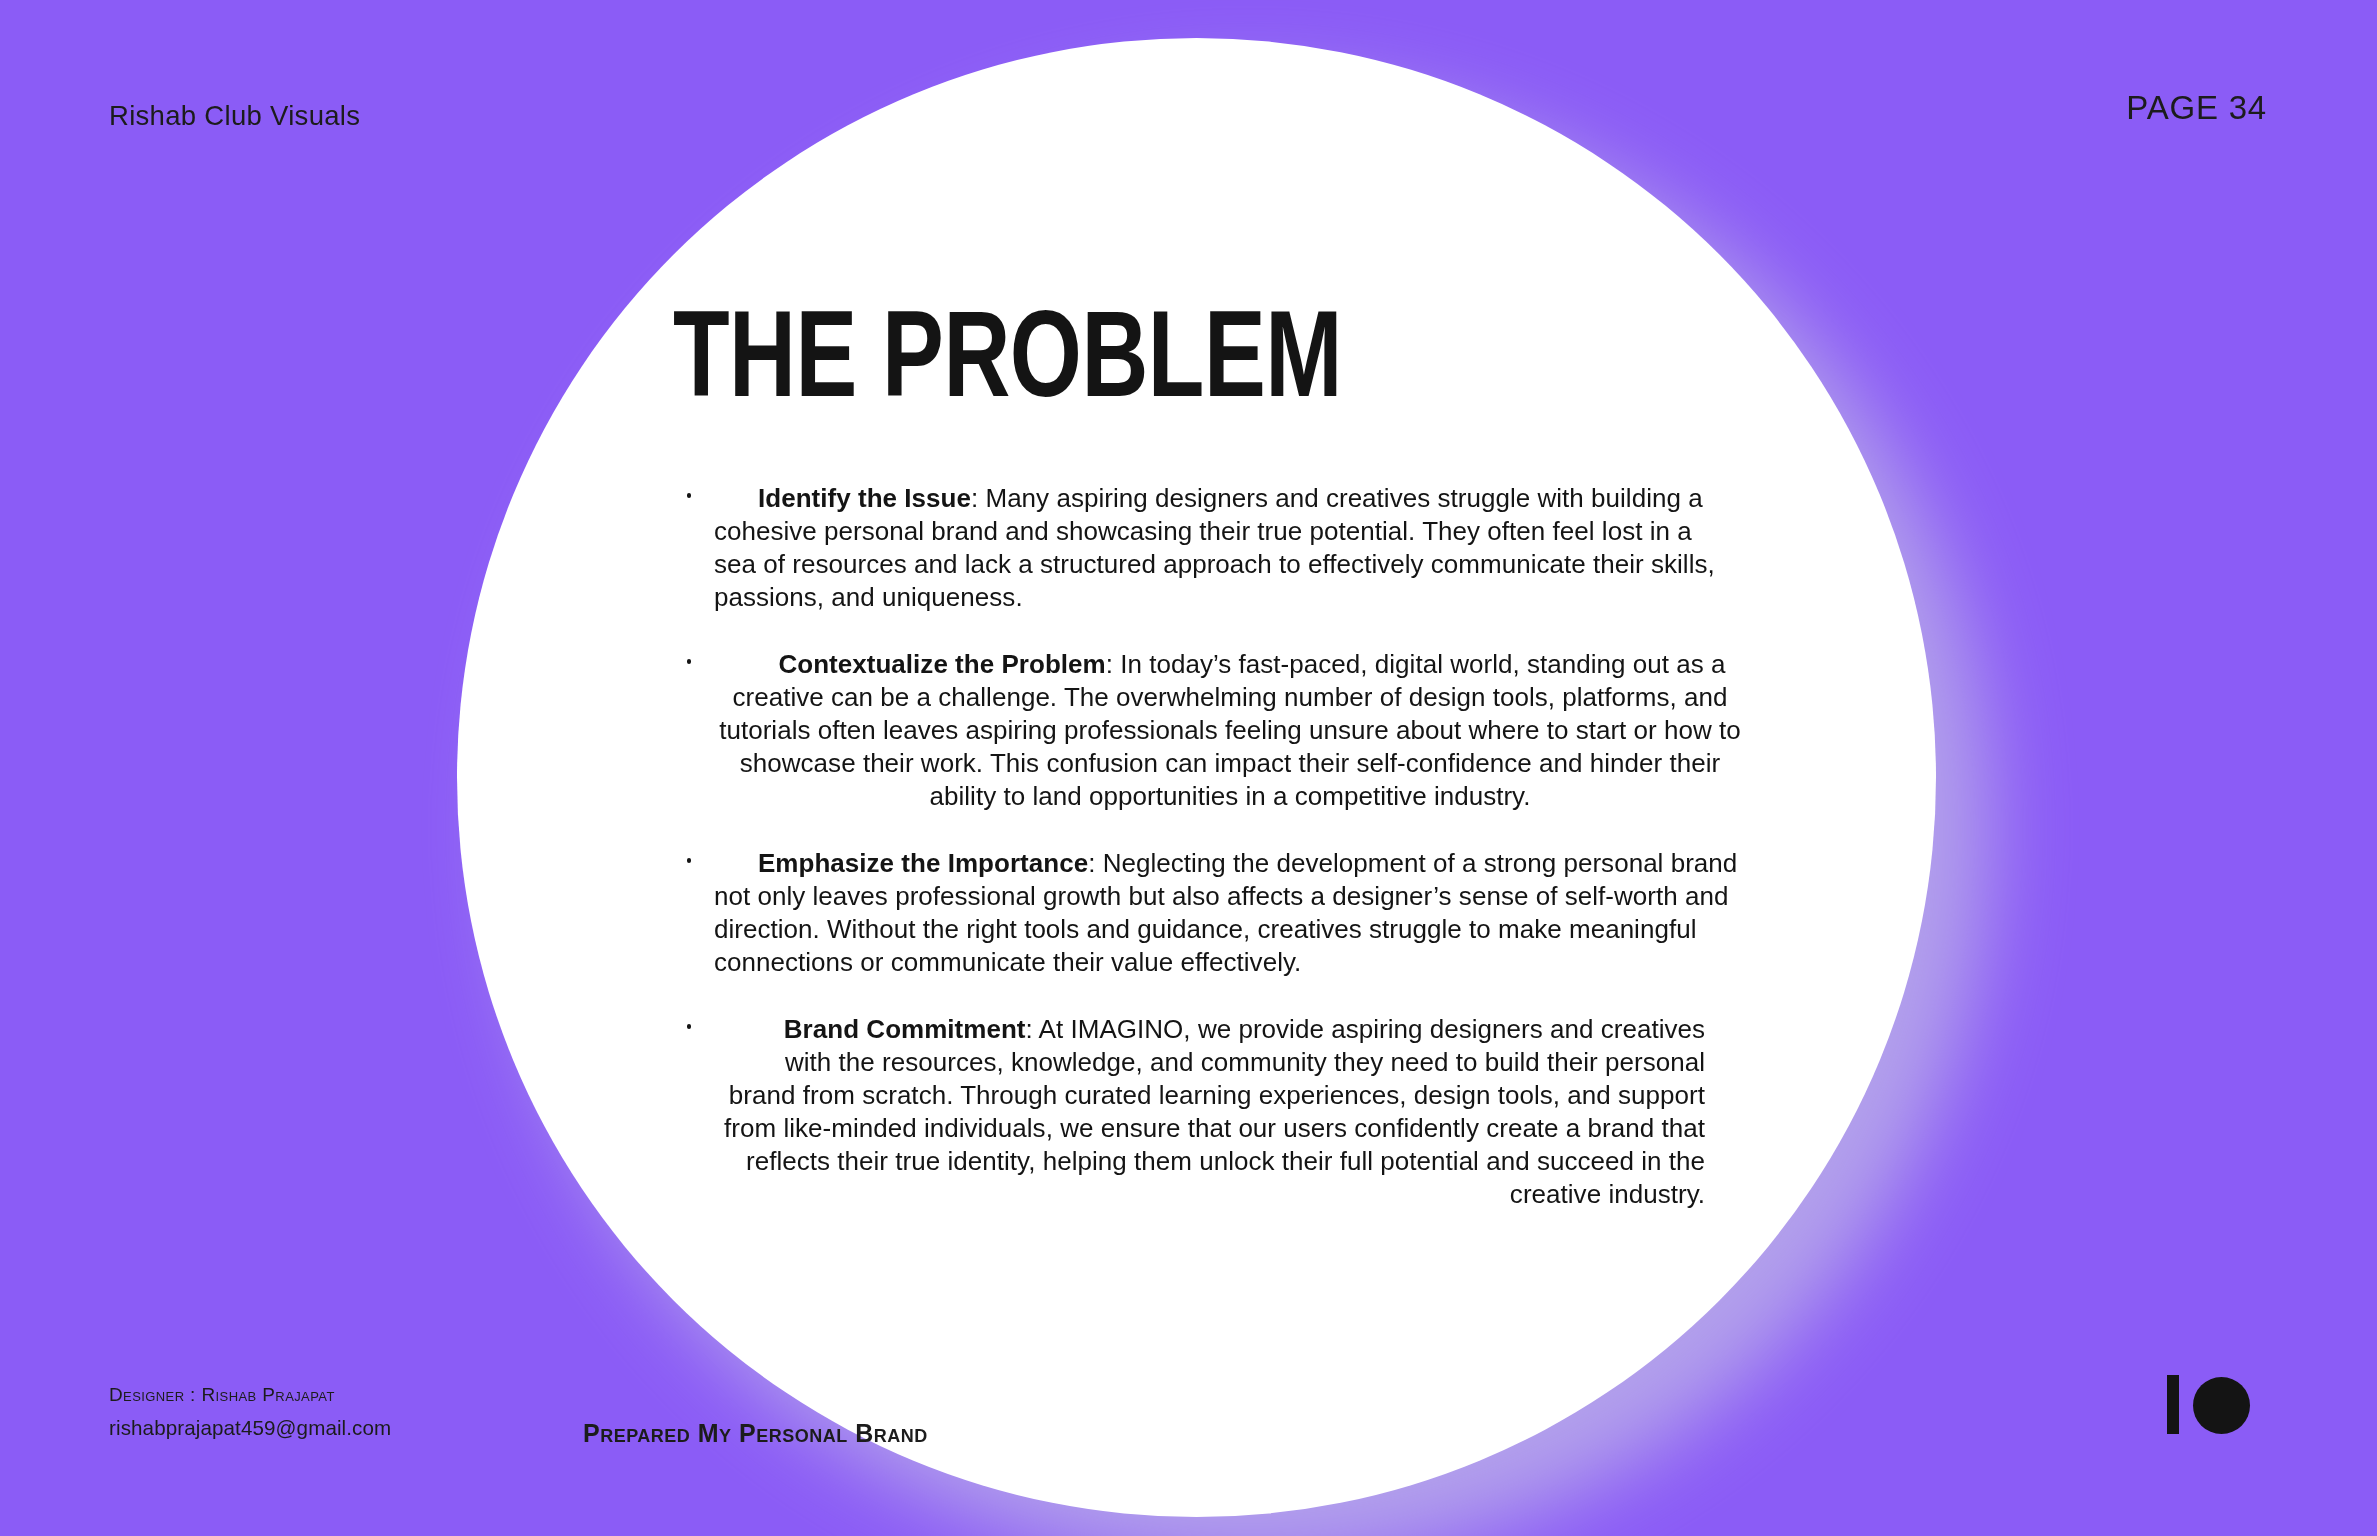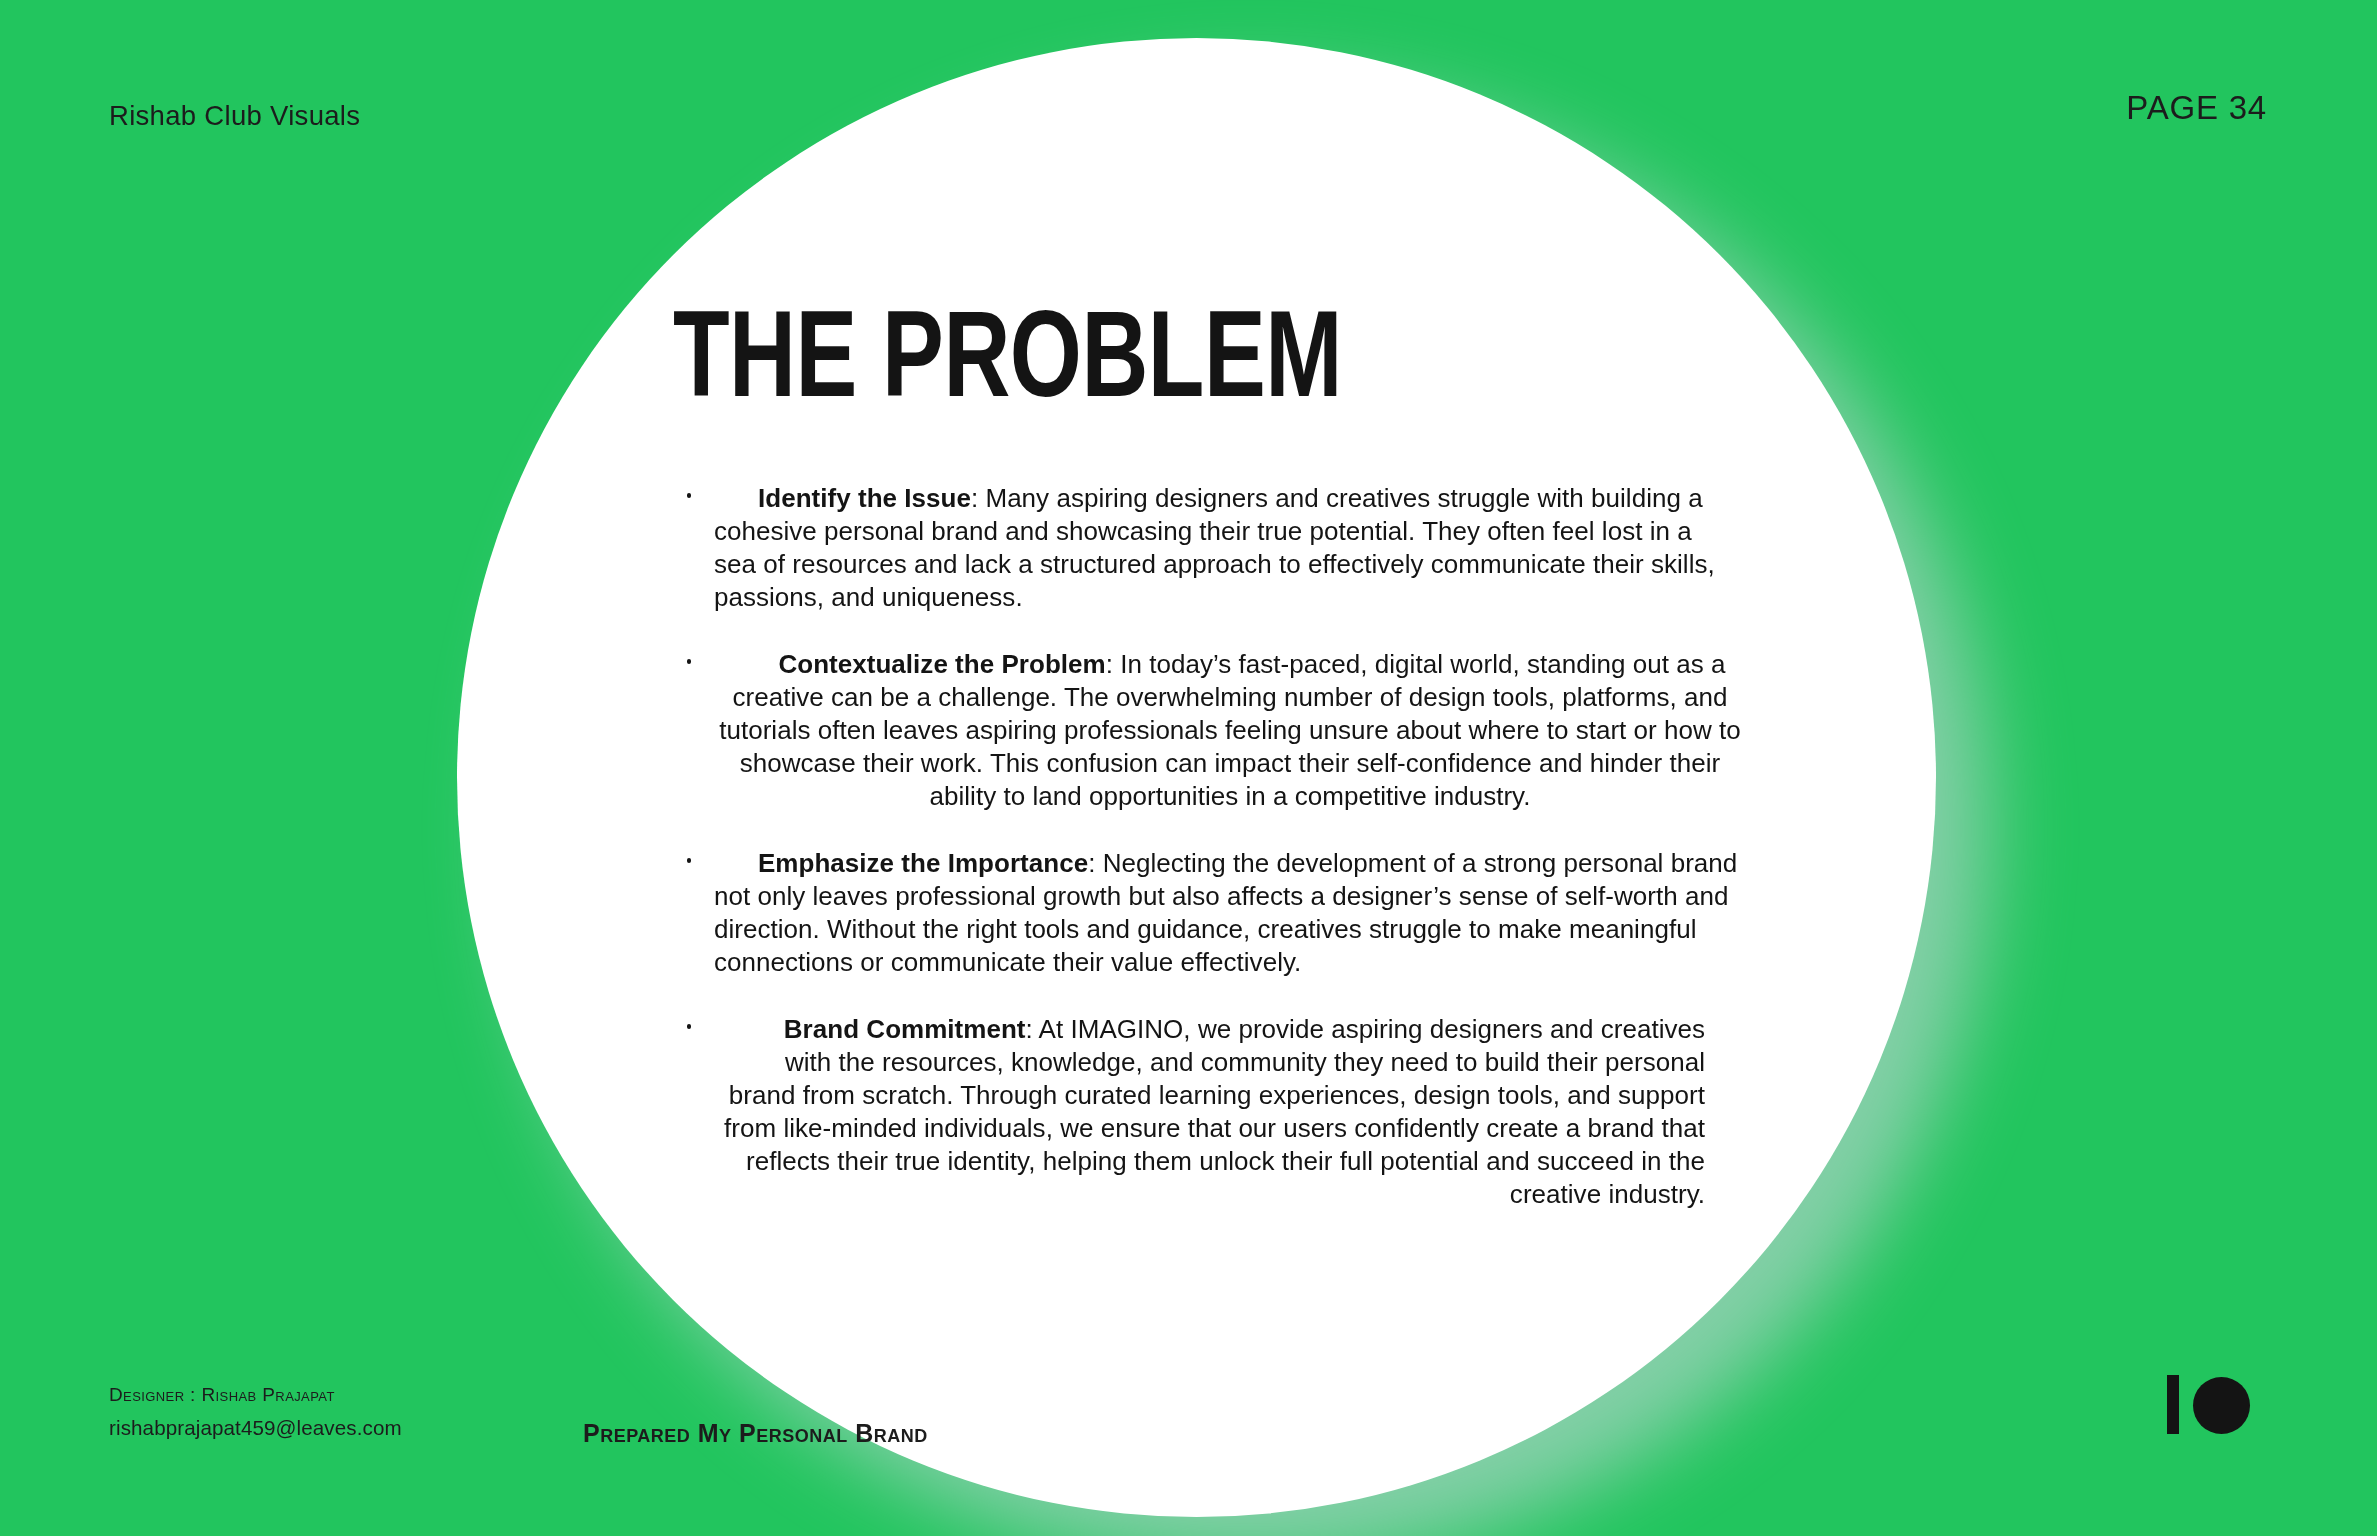--- a/index.html
+++ b/index.html
@@ -5,21 +5,21 @@
   html, body {
     margin: 0;
     padding: 0;
     background: #ffffff;
   }
 
   .slide {
     position: relative;
     width: 2377px;
     height: 1537px;
-    background: #22c55e;
+    background: #8b5cf6;
     overflow: hidden;
     font-family: "Liberation Sans", sans-serif;
     -webkit-font-smoothing: antialiased;
   }
 
   
   .circle-shadow {
     position: absolute;
     left: 482px;
     top: 65px;
@@ -215,21 +215,21 @@
     </div>
 
     <div class="bullet b4">
       <span class="dot"></span><span class="lead">Brand Commitment</span><span>: </span><span>At IMAGINO, we provide aspiring designers and creatives with the resources, knowledge, and community they need to build their personal brand from scratch. Through curated learning experiences, design tools, and support from like-minded individuals, we ensure that our users confidently create a brand that reflects their true identity, helping them unlock their full potential and succeed in the creative industry.</span>
     </div>
 
   </div>
 
   <div class="footer-designer">Designer : Rishab Prajapat</div>
 
-  <div class="footer-email">rishabprajapat459@leaves.com</div>
+  <div class="footer-email">rishabprajapat459@gmail.com</div>
 
   <div class="footer-center">Prepared My Personal Brand</div>
 
   <div class="logo">
     <div class="logo-bar"></div>
     <div class="logo-dot"></div>
   </div>
 
 </div>
 

